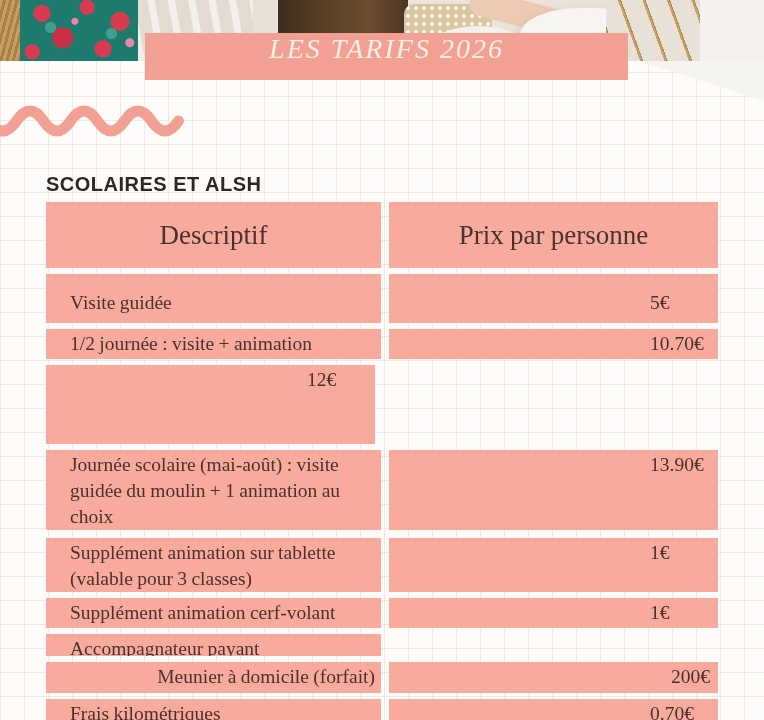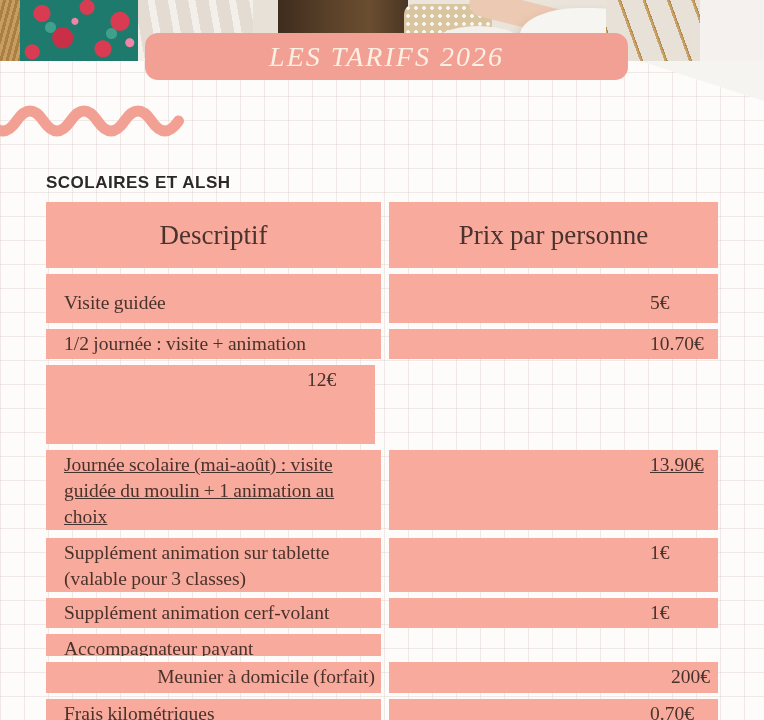--- a/index.html
+++ b/index.html
@@ -86,66 +86,66 @@
   .fabric-wedge{
     position:absolute;left:640px;top:61px;width:124px;height:40px;
     background:#f6f4f1;
     clip-path:polygon(0 0, 100% 0, 100% 100%);
   }
 
   
   .banner{
     position:absolute;left:145px;top:33px;width:483px;height:47px;
     background:#f2a093;
-    display:flex;align-items:center;justify-content:center;border-radius:13px;
+    display:flex;align-items:flex-start;justify-content:center;
   }
   .banner span{
     font-family:"Liberation Serif", serif;
     font-style:italic;
     font-size:28px;
     letter-spacing:2px;
     color:#fbf0e3;
   }
 
   
   .wave{position:absolute;left:0;top:100px;}
 
   
   .section-heading{
     position:absolute;left:46px;top:173px;
     font-family:"Liberation Sans", sans-serif;
     font-weight:bold;
-    font-size:17px;
+    font-size:20px;
     letter-spacing:0.5px;
     color:#2b2826;
   }
 
   
   .tbl{position:absolute;left:46px;top:202px;width:672px;}
   .trow{display:flex;gap:8px;margin-top:6px;}
   .trow.first{margin-top:0;}
   .cell{
     background:#f8aa9c;
     box-sizing:border-box;
     color:#4a322c;
     font-size:19.5px;
     line-height:26px;
     overflow:hidden;
     word-spacing:-0.5px;
   }
-  .cell.desc{width:335px;padding:2px 6px 2px 18px;}
+  .cell.desc{width:335px;padding:2px 6px 2px 24px;}
   .cell.price{width:329px;padding:2px 8px 2px 261px;white-space:nowrap;}
   .hrow .cell{
     height:66px;display:flex;align-items:center;justify-content:center;
     font-size:27px;color:#4a332e;padding:0;white-space:nowrap;
   }
   .r1 .cell{height:49px;display:flex;align-items:flex-end;padding-bottom:7px;}
   .r2 .cell{height:30px;}
   .r3 .cell{height:79px;}
-  .r4 .cell{height:80px;text-decoration:underline;}
+  .r4 .cell{height:80px;}
   .r5 .cell{height:54px;}
   .r5{margin-top:8px;}
   .r6 .cell{height:30px;}
   .r7 .cell{height:22px;}
   .r8 .cell{height:31px;text-align:right;}
   .r9 .cell{height:40px;}
 </style>
 </head>
 <body>
 

